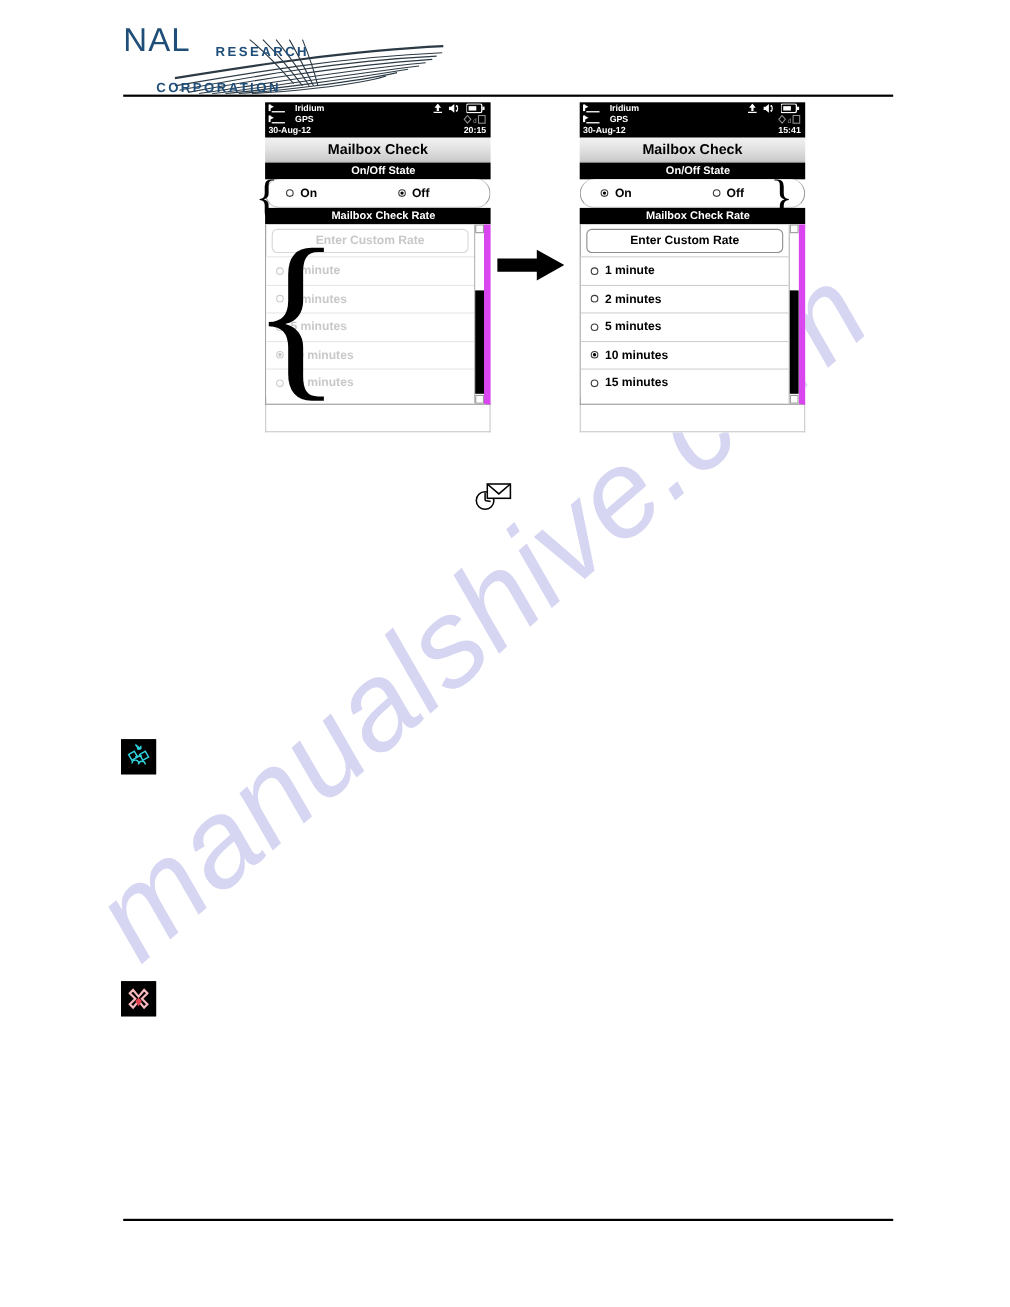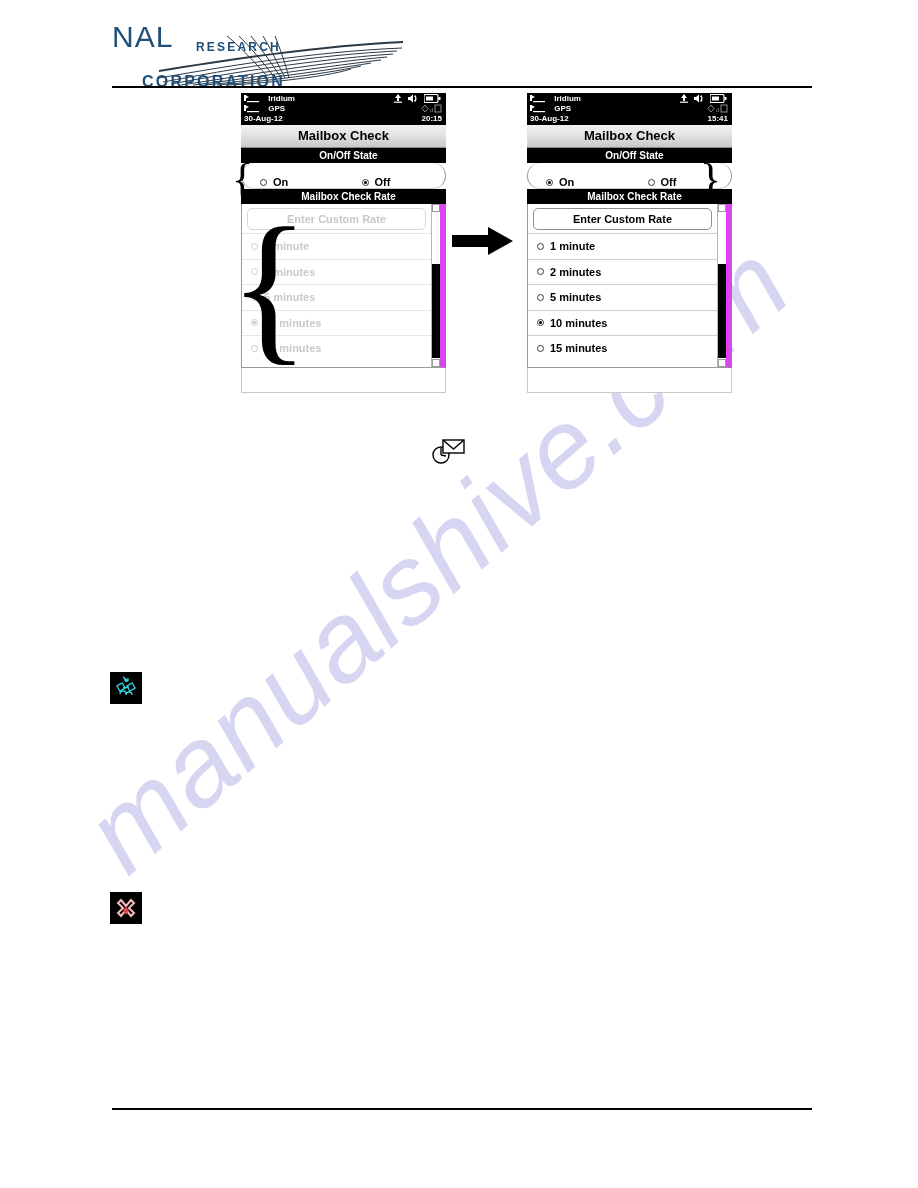--- a/index.html
+++ b/index.html
@@ -77,21 +77,21 @@
     color: #1f4e79;
     letter-spacing: 2.2px;
     line-height: 1;
     margin-left: 24px;
   }
   .logo-corporation {
     position: absolute;
     left: 30px;
     top: 52px;
     font-family: "Liberation Sans", sans-serif;
-    font-size: 16px;
+    font-size: 12px;
     font-weight: bold;
     color: #1f4e79;
     letter-spacing: 2.2px;
     line-height: 1;
   }
   .logo-swoosh {
     position: absolute;
     left: 45px;
     top: 12px;
     width: 250px;
@@ -192,21 +192,21 @@
     text-align: center;
     font-size: 10px;
     font-weight: bold;
     color: #ffffff;
     background: #000000;
     padding-left: 10px;
   }
   .onoff-row {
     height: 25px;
     display: flex;
-    align-items: flex-end;
+    align-items: center;
     background: #ffffff;
     border-left: 1px solid #9a9a9a;
     border-right: 1px solid #9a9a9a;
     border-bottom: 1px solid #c9c9c9;
     border-radius: 13px;
   }
   .onoff-cell {
     flex: 1;
     display: flex;
     align-items: center;

